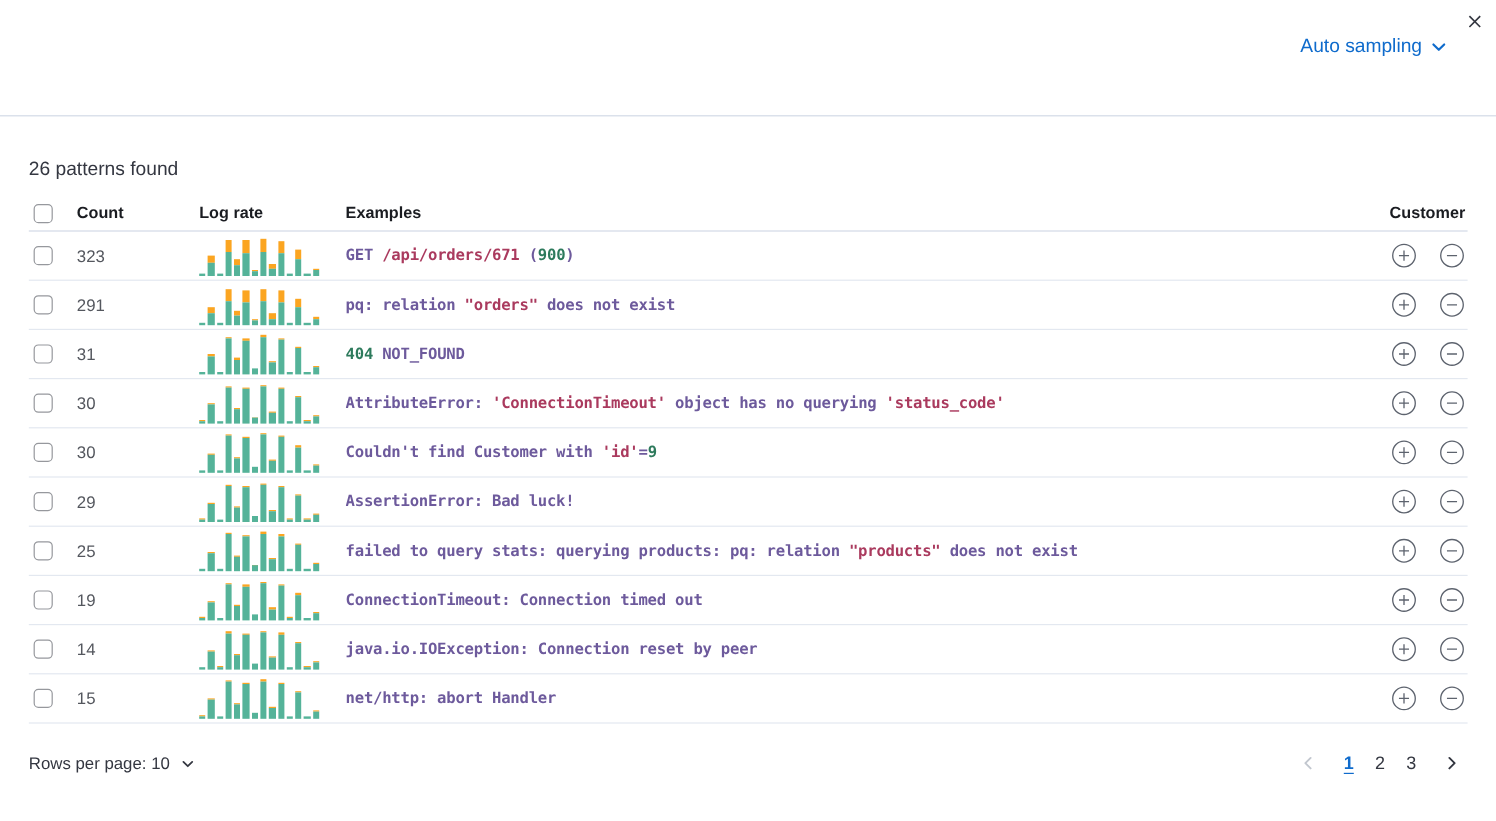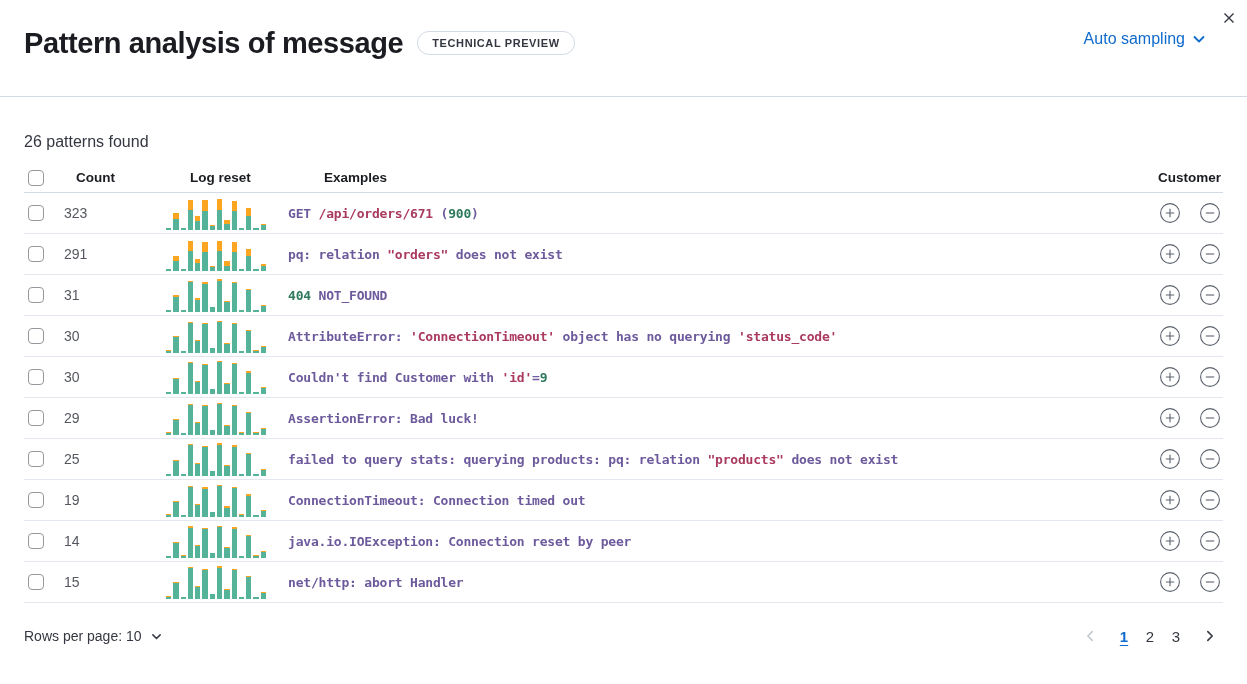--- a/index.html
+++ b/index.html
@@ -52,21 +52,20 @@
 
   .table { margin-top: 12px; width: 100%; }
   .tgrid {
     display: grid;
     grid-template-columns: 40px 102px 122px 1fr 96px;
     align-items: center;
   }
   .thead {
     height: 30px;
     border-bottom: 1px solid #d3dae6;
-    gap: 12px;
   }
   .th { font-size: 13.5px; font-weight: 700; color: #1a1c21; }
   .th-actions { text-align: right; padding-right: 2px; }
 
   .trow { height: 41px; border-bottom: 1px solid #e3e8f0; }
 
   .checkbox {
     width: 16px; height: 16px; margin-left: 4px;
     border: 1px solid #96989d; border-radius: 4px;
     background: #fff; display: inline-block; cursor: pointer;
@@ -134,40 +133,36 @@
 <body>
 
 <div class="flyout">
 
   <div class="flyout-header">
     <button class="close-btn" aria-label="Close">
       <svg width="16" height="16" viewBox="0 0 16 16" fill="none" stroke-width="1.4">
         <path d="M3.5 3.5 L12.5 12.5 M12.5 3.5 L3.5 12.5"></path>
       </svg>
     </button>
-    <div class="title-row">
-      <h1 class="page-title">Pattern analysis of message</h1>
-      <span class="badge">TECHNICAL PREVIEW</span>
-    </div>
     <button class="sampling-btn">
       <span>Auto sampling</span>
       <svg width="16" height="16" viewBox="0 0 16 16" fill="none" stroke-width="1.8" stroke-linecap="round" stroke-linejoin="round">
         <path d="M3.5 6 L8 10.5 L12.5 6"></path>
       </svg>
     </button>
   </div>
 
   <div class="flyout-body">
     <div class="summary">26 patterns found</div>
 
     <div class="table">
       <div class="tgrid thead">
         <span class="checkbox"></span>
         <span class="th">Count</span>
-        <span class="th">Log reset</span>
+        <span class="th">Log rate</span>
         <span class="th">Examples</span>
         <span class="th th-actions">Customer</span>
       </div>
       <div id="table-rows">
   <div class="tgrid trow">
     <span class="checkbox"></span>
     <span class="count-cell">323</span>
     <span class="spark">
               <span class="spark-bar">
                 <span class="seg-o" style="height: 0%;"></span>

